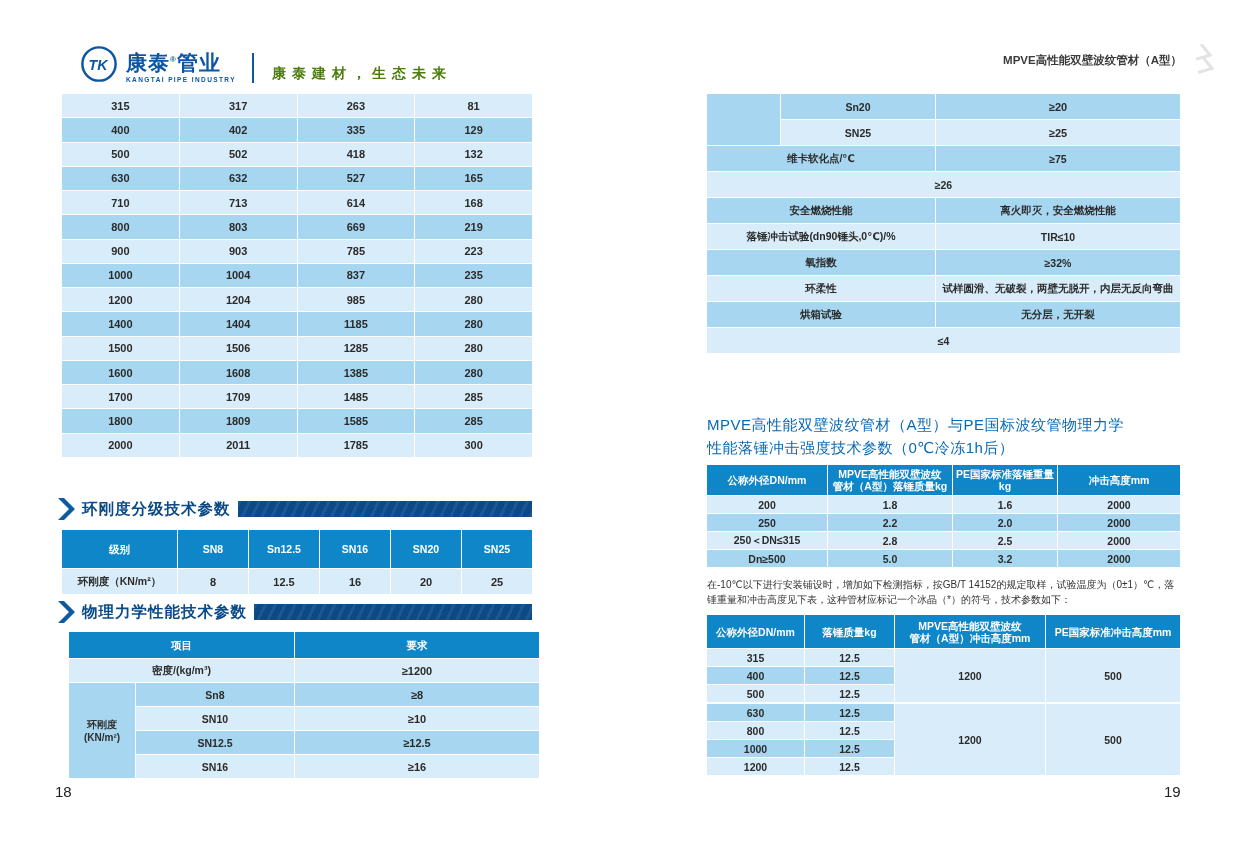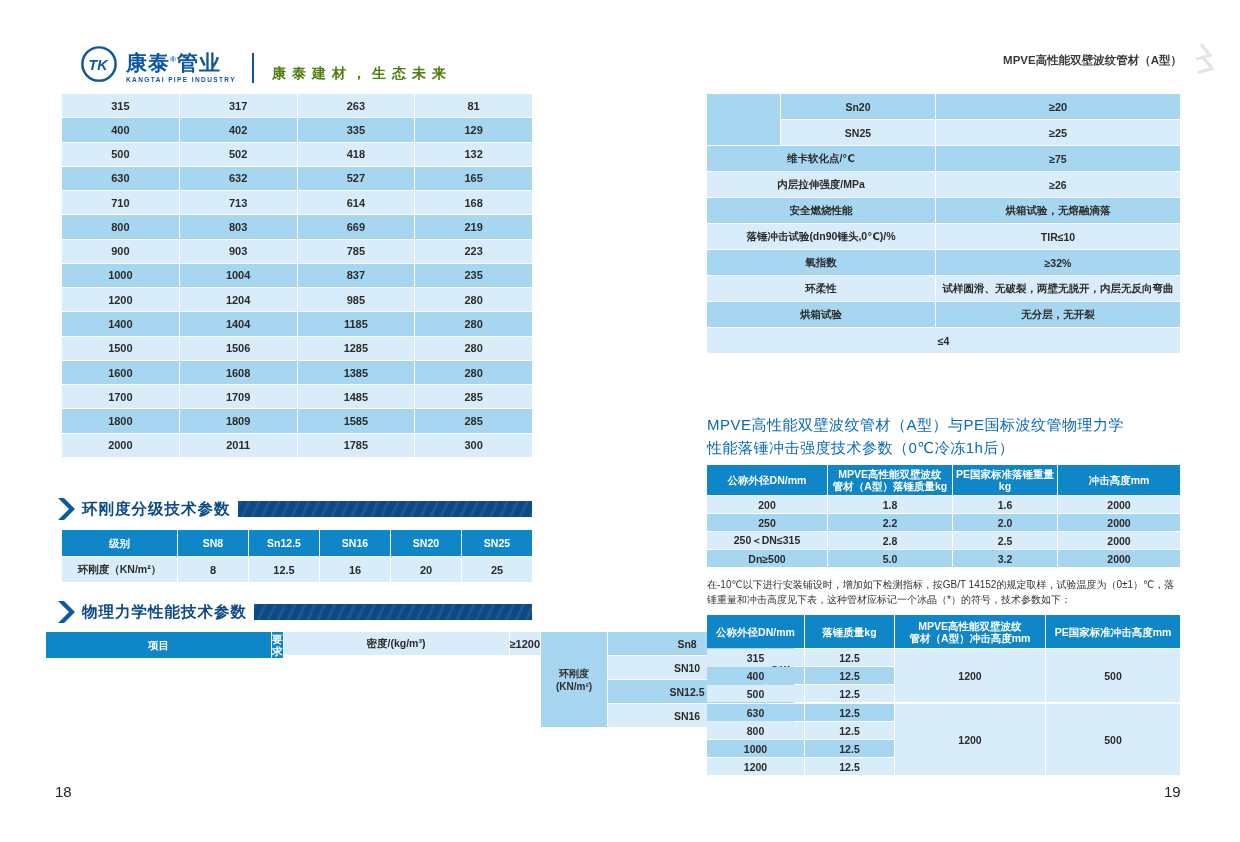--- a/index.html
+++ b/index.html
@@ -36,28 +36,28 @@
   
   .t-dim{left:62px;top:94px;width:470px;height:363px;display:flex;flex-direction:column;gap:1px}
   .t-dim .drow{flex:1;display:flex;gap:1px}
   .t-dim .dcell{flex:1}
   .t-dim .drow:nth-of-type(odd) .dcell{background:var(--lt)}
   .t-dim .drow:nth-of-type(even) .dcell{background:var(--med)}
 
   
   .t-ring{left:62px;top:530px;width:470px;display:flex;flex-direction:column;gap:1px}
   .t-ring .rrow{display:flex;gap:1px}
-  .t-ring .rh{height:26px}
+  .t-ring .rh{height:38px}
   .t-ring .rb{height:25px}
   .t-ring .c0{width:115px}
   .t-ring .cf{flex:1}
   .t-ring .rb .cell{background:var(--lt)}
 
   
-  .t-phys{left:46px;top:632px;width:470px;display:flex;gap:1px}
+  .t-phys{left:69px;top:632px;width:470px;display:flex;flex-direction:column;gap:1px}
   .ph-hrow{display:flex;gap:1px;height:26px}
   .ph-item{width:225px}
   .ph-flex{flex:1}
   .ph-row{display:flex;gap:1px;height:23px}
   .ph-row .cell{background:var(--lt)}
   .ph-wide{width:225px}
   .ph-group{display:flex;gap:1px}
   .ph-merged{width:66px;background:var(--med);white-space:pre-line;font-size:10px;font-weight:600;line-height:13px}
   .ph-rows{flex:1;display:flex;flex-direction:column;gap:1px}
   .ph-grow{display:flex;gap:1px;height:23px}
@@ -344,27 +344,26 @@
       </div>
   </div>
   <div class="ct-rows">
 
       <div class="ct-row">
         <span class="cell lbl ct-label">维卡软化点/℃</span>
         <span class="cell lbl ct-val">≥75</span>
       </div>
 
       <div class="ct-row">
-        <span class="cell lbl ct-label">内层拉伸强度/MPa</span>
         <span class="cell lbl ct-val">≥26</span>
       </div>
 
       <div class="ct-row">
         <span class="cell lbl ct-label">安全燃烧性能</span>
-        <span class="cell lbl ct-val">烘箱试验，无熔融滴落</span>
+        <span class="cell lbl ct-val">离火即灭，安全燃烧性能</span>
       </div>
 
       <div class="ct-row">
         <span class="cell lbl ct-label">落锤冲击试验(dn90锤头,0℃)/%</span>
         <span class="cell lbl ct-val">TIR≤10</span>
       </div>
 
       <div class="ct-row">
         <span class="cell lbl ct-label">氧指数</span>
         <span class="cell lbl ct-val">≥32%</span>

